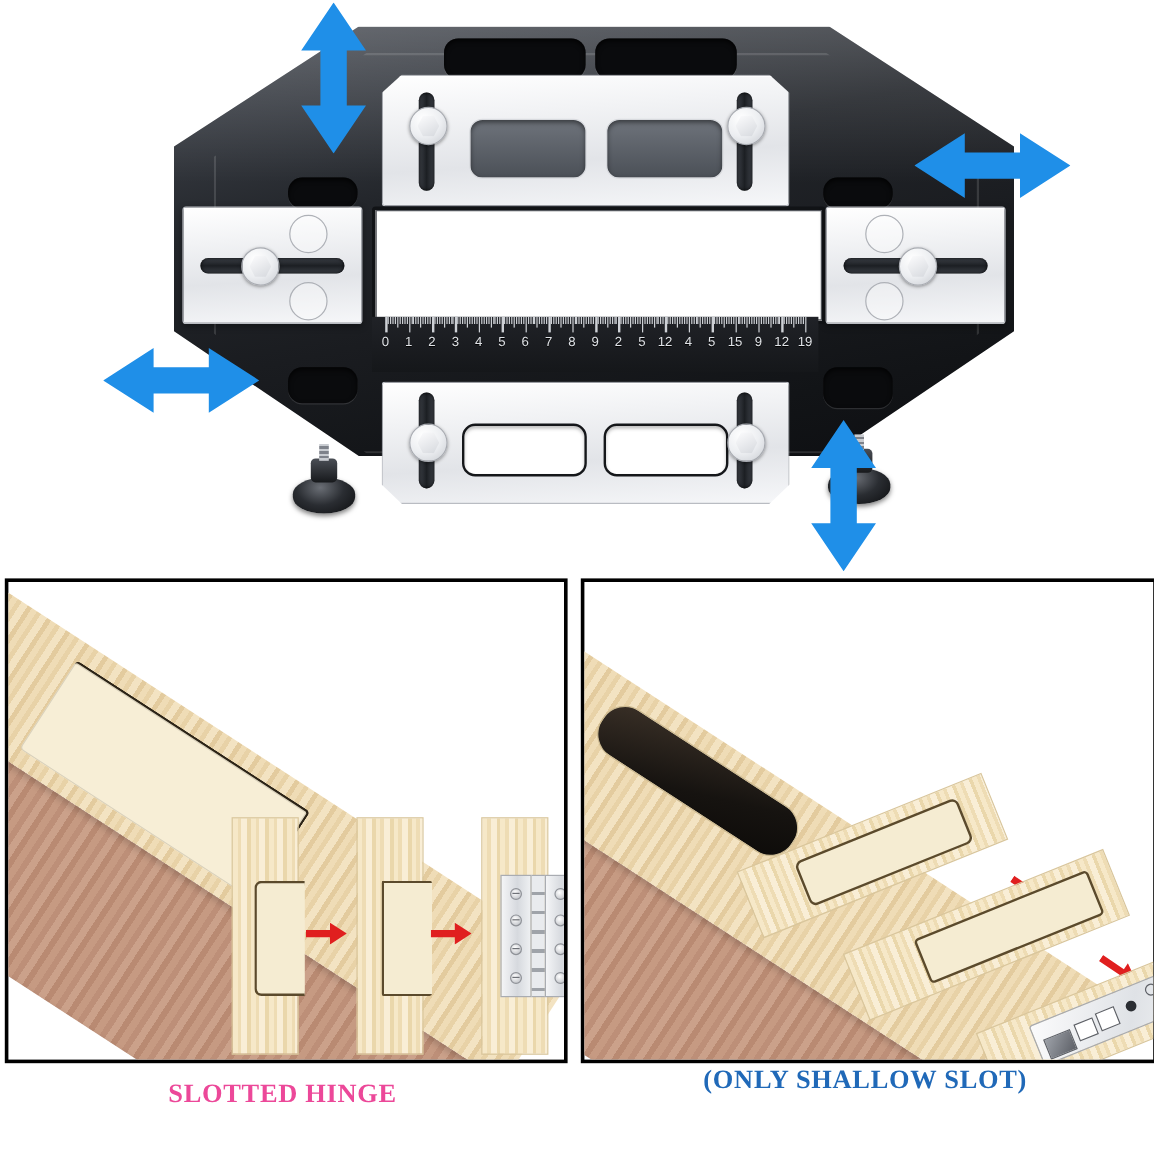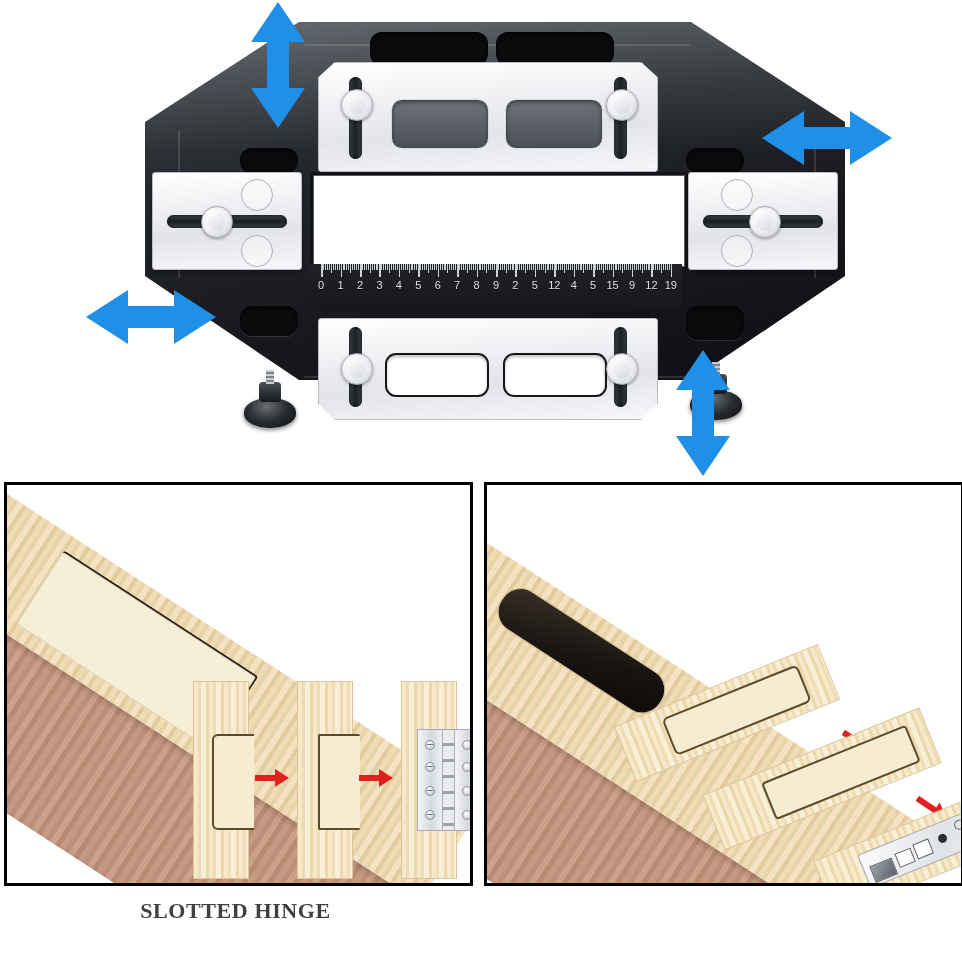--- a/index.html
+++ b/index.html
@@ -519,17 +519,18 @@
         <b style="left:34px;top:12px;width:15px;height:13px;"></b>
         <b style="left:54px;top:10px;width:15px;height:14px;"></b>
         <u style="left:80px;top:11px;width:9px;height:9px;"></u>
         <u style="left:100px;top:4px;width:8px;height:8px;background:transparent;border:1px solid #5f6268;"></u>
         <b style="left:6px;top:14px;width:22px;height:16px;background:linear-gradient(135deg,#9da1a8,#5d6067);"></b>
       </div>
     </div>
   </div>
 </div>
 
-<div class="caption" id="caption-left" style="color:#404040">
+<div class="caption" id="caption-left" style="color:#ec4899">
   <span>SLOTTED HINGE</span>
 </div>
 <div class="caption" id="caption-right" style="color:#2069b8">
+  <div>(ONLY SHALLOW SLOT)</div>
 </div>
 
 </body></html>

